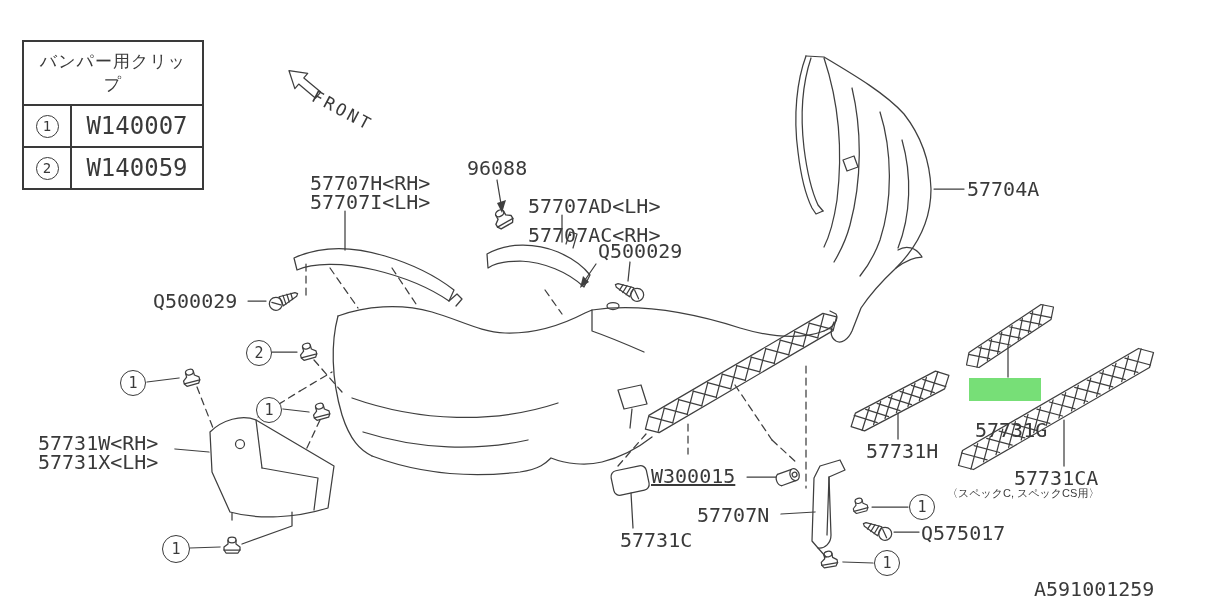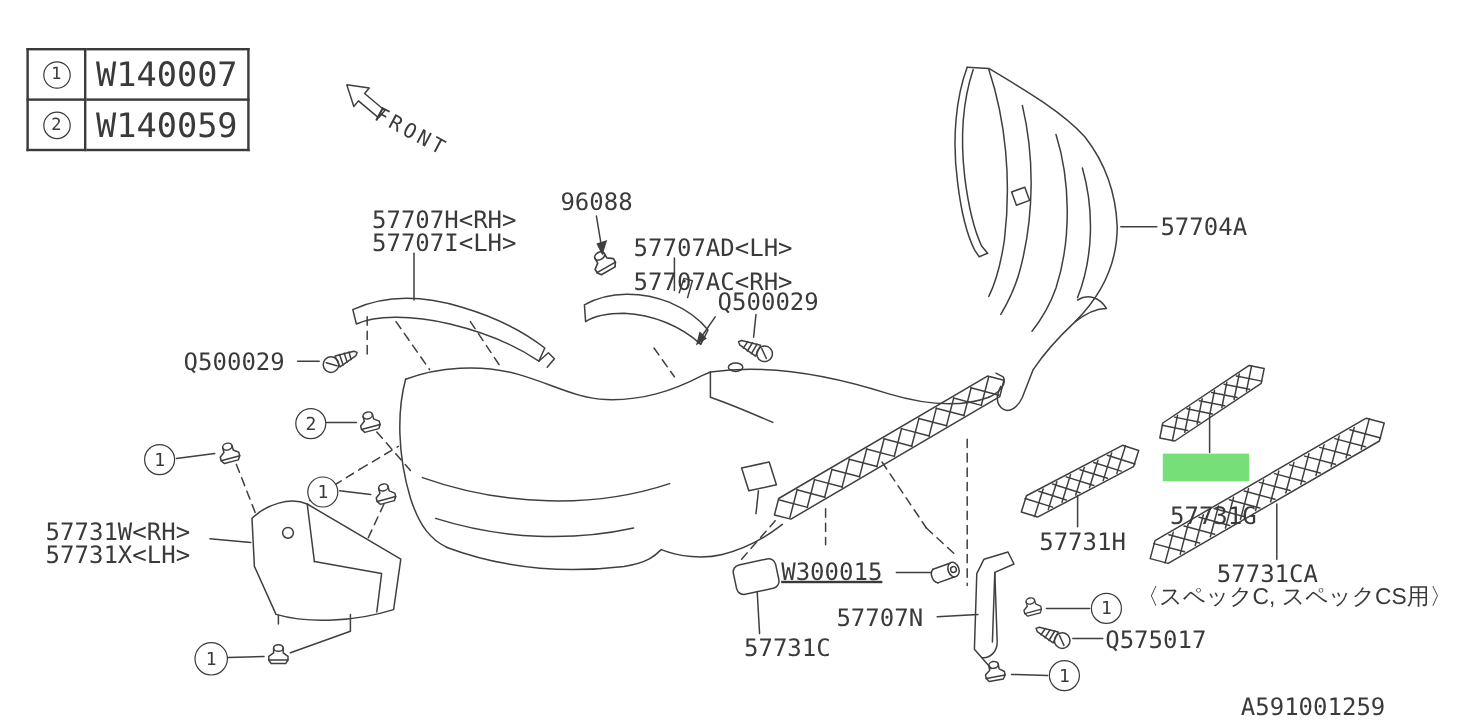--- a/index.html
+++ b/index.html
@@ -6,21 +6,21 @@
   .stage{
     position:relative;width:1214px;height:606px;background:#ffffff;
     font-family:"DejaVu Sans Mono","Liberation Mono",monospace;
     overflow:hidden;color:#3a3a3a;
   }
   .art{position:absolute;left:0;top:0;}
   .lbl{
     position:absolute;font-size:20px;line-height:1.05;white-space:pre;
     color:#3a3a3a;letter-spacing:0px;z-index:3;
   }
-  .lbl.small{font-size:19px;font-family:"Liberation Sans","DejaVu Sans",sans-serif;}
+  .lbl.small{font-size:11px;font-family:"Liberation Sans","DejaVu Sans",sans-serif;}
   .hl{position:absolute;z-index:2;}
   .callout{
     position:absolute;border:1.5px solid #3a3a3a;border-radius:50%;
     display:flex;align-items:center;justify-content:center;
     font-size:15px;background:#fff;z-index:3;box-sizing:border-box;
   }
   .front-label{
     position:absolute;left:318px;top:86px;font-size:17px;letter-spacing:3px;
     transform:rotate(28deg);transform-origin:left top;z-index:3;
   }
@@ -29,21 +29,21 @@
     background:#fff;
   }
   table.clip-table td{
     border:2px solid #3a3a3a;text-align:center;vertical-align:middle;
   }
   td.hdr{
     font-family:"Liberation Sans","DejaVu Sans",sans-serif;font-size:17px;
     padding:8px 10px;letter-spacing:1px;
   }
   td.numcol{width:44px;height:38px;}
-  td.partcol{width:114px;height:38px;font-size:28px;padding:0 8px;}
+  td.partcol{width:114px;height:38px;font-size:24px;padding:0 8px;}
   .circled{
     display:inline-flex;width:23px;height:23px;border:1.5px solid #3a3a3a;
     border-radius:50%;align-items:center;justify-content:center;font-size:14px;
     box-sizing:border-box;
   }
 </style>
 </head>
 <body>
 
 <div class="stage">
@@ -284,20 +284,23 @@
         <use href="#clip" transform="translate(829,560) rotate(-10)"></use>
         <line x1="843" y1="562" x2="873" y2="563"></line>
       </g>
     </g>
   </svg>
 
   <div class="hl" style="left: 969px; top: 378px; width: 72px; height: 23px; background: rgb(119, 223, 119);"></div>
 
   <table class="clip-table">
     <tbody>
+        <tr>
+      <td class="hdr" colspan="2">バンパー用クリップ</td>
+    </tr>
     <tr>
       <td class="numcol">
         <span class="circled">1</span>
       </td>
       <td class="partcol">W140007</td>
     </tr>
     <tr>
       <td class="numcol">
         <span class="circled">2</span>
       </td>

